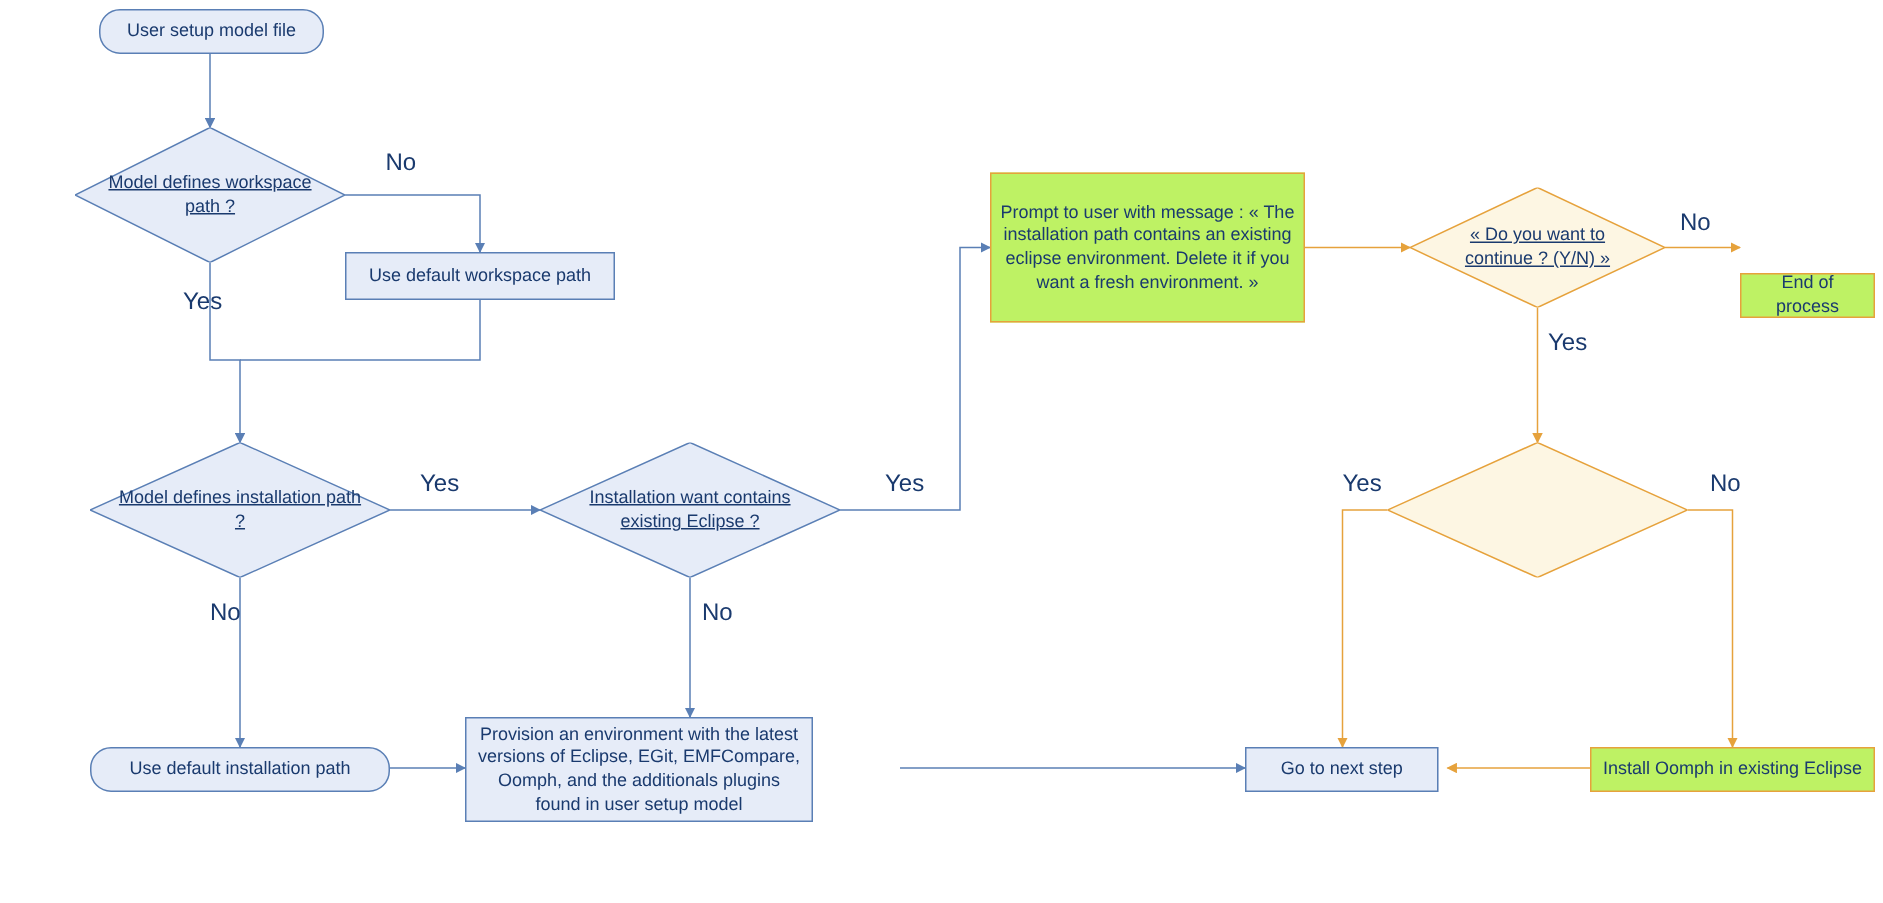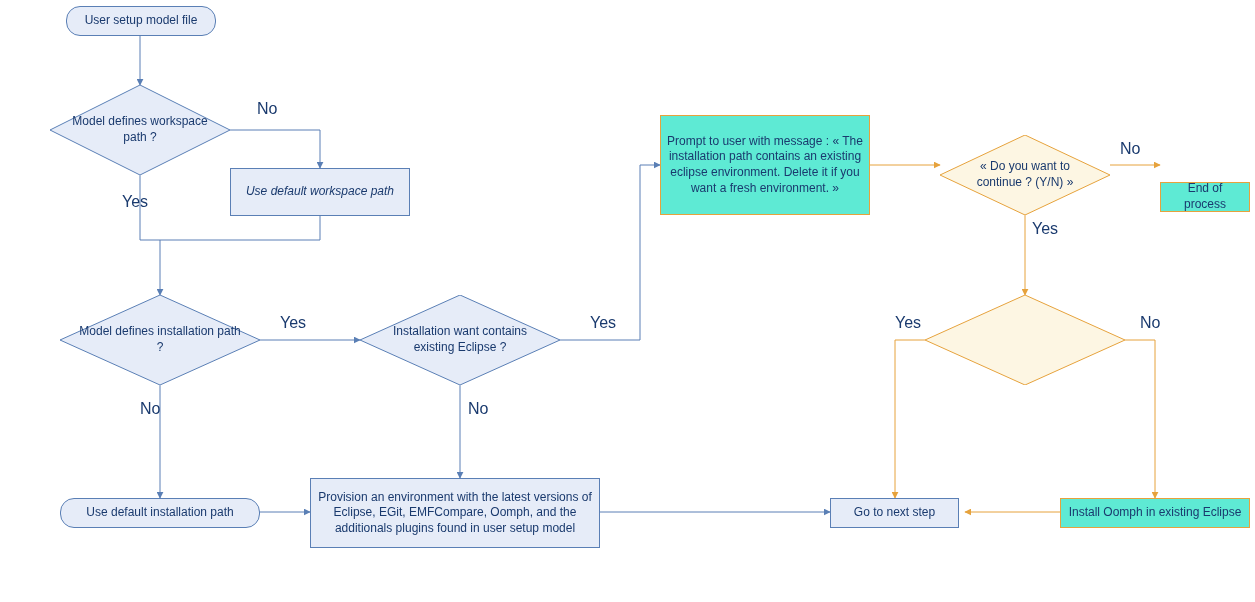--- a/index.html
+++ b/index.html
@@ -20,27 +20,28 @@
     display: flex;
     align-items: center;
     justify-content: center;
     text-align: center;
     padding: 4px 6px;
     box-sizing: border-box;
     line-height: 1.3;
   }
   .box.orange {
     border: 1px solid #e6a23c;
-    background: #5eead4;
+    background: #bef264;
   }
   .diamond {
     position: absolute;
     display: flex;
     align-items: center;
     justify-content: flex-end;
+    text-decoration: underline;
   }
   .diamond svg {
     position: absolute;
     top: 0; left: 0;
     width: 100%;
     height: 100%;
   }
   .diamond .dtext {
     position: relative;
     text-align: center;
@@ -110,43 +111,43 @@
 
 <div class="box" style="left:66px; top:6px; width:150px; height:30px;border-radius:14px;">User setup model file</div>
 
 <div class="diamond" style="left:50px; top:85px; width:180px; height:90px;">
   <svg viewBox="0 0 180 90" preserveAspectRatio="none">
       <polygon points="90,0 180,45 90,90 0,45" fill="#e6ecf8" stroke="#5a7fb5"></polygon>
     </svg>
   <div class="dtext">Model defines workspace path ?</div>
 </div>
 
-<div class="box" style="left:230px; top:168px; width:180px; height:48px;font-style:italic;">Use default workspace path</div>
+<div class="box" style="left:230px; top:168px; width:180px; height:32px;">Use default workspace path</div>
 
 <div class="diamond" style="left:60px; top:295px; width:200px; height:90px;">
   <svg viewBox="0 0 200 90" preserveAspectRatio="none">
       <polygon points="100,0 200,45 100,90 0,45" fill="#e6ecf8" stroke="#5a7fb5"></polygon>
     </svg>
   <div class="dtext">Model defines installation path ?</div>
 </div>
 
 <div class="diamond" style="left:360px; top:295px; width:200px; height:90px;">
   <svg viewBox="0 0 200 90" preserveAspectRatio="none">
       <polygon points="100,0 200,45 100,90 0,45" fill="#e6ecf8" stroke="#5a7fb5"></polygon>
     </svg>
   <div class="dtext">Installation want contains existing Eclipse ?</div>
 </div>
 
 <div class="box" style="left:60px; top:498px; width:200px; height:30px;border-radius:14px;">Use default installation path</div>
 
-<div class="box" style="left:310px; top:478px; width:290px; height:70px;">Provision an environment with the latest versions of Eclipse, EGit, EMFCompare, Oomph, and the additionals plugins found in user setup model</div>
+<div class="box" style="left:310px; top:478px; width:232px; height:70px;">Provision an environment with the latest versions of Eclipse, EGit, EMFCompare, Oomph, and the additionals plugins found in user setup model</div>
 
 <div class="box orange" style="left:660px; top:115px; width:210px; height:100px;">Prompt to user with message : « The installation path contains an existing eclipse environment. Delete it if you want a fresh environment. »</div>
 
-<div class="diamond" style="left:940px; top:135px; width:170px; height:80px;">
+<div class="diamond" style="left:940px; top:125px; width:170px; height:80px;">
   <svg viewBox="0 0 170 80" preserveAspectRatio="none">
       <polygon points="85,0 170,40 85,80 0,40" fill="#fdf6e3" stroke="#e6a23c"></polygon>
     </svg>
   <div class="dtext">« Do you want to continue ? (Y/N) »</div>
 </div>
 
 <div class="box orange" style="left:1160px; top:150px; width:90px; height:30px;margin-top:32px;">End of process</div>
 
 <div class="diamond" style="left:925px; top:295px; width:200px; height:90px;">
   <svg viewBox="0 0 200 90" preserveAspectRatio="none">

